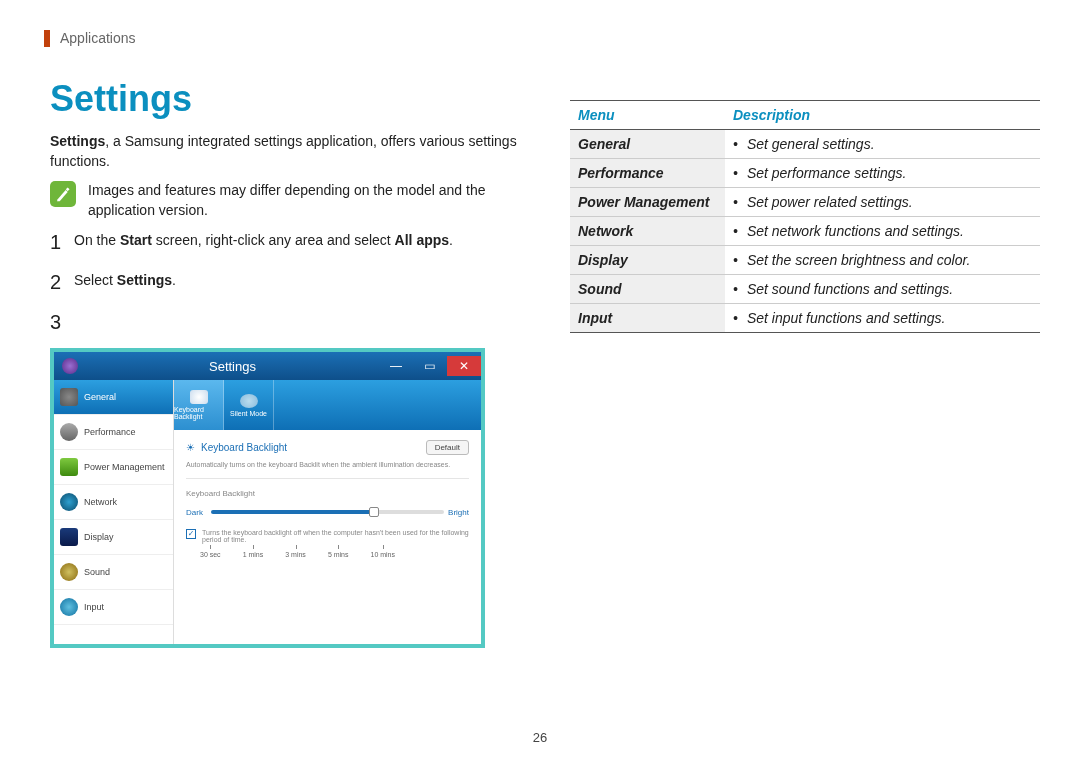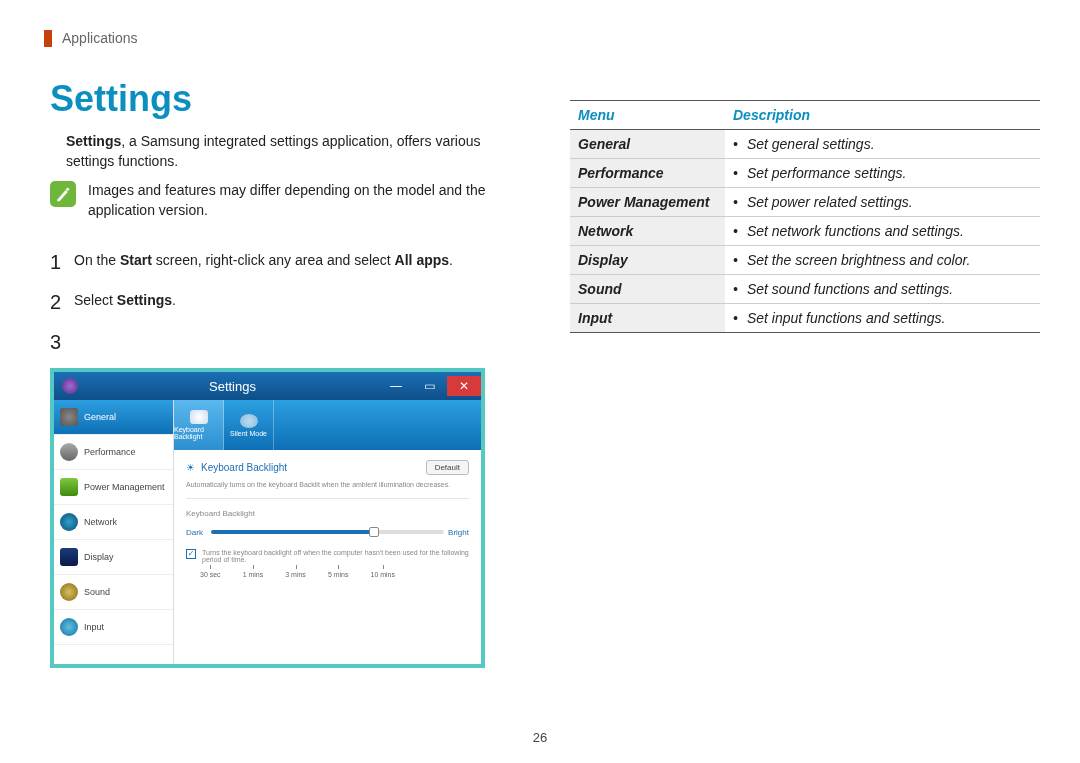--- a/index.html
+++ b/index.html
@@ -13,42 +13,42 @@
     height: 763px;
     position: relative;
   }
   .breadcrumb {
     position: absolute;
     top: 30px;
     left: 44px;
     font-size: 14px;
     color: #666;
     padding-left: 10px;
-    border-left: 8px solid #c2410c;
+    border-left: 6px solid #c2410c;
     line-height: 1.2;
   }
   .columns {
     display: flex;
     position: absolute;
     top: 78px;
     left: 50px;
     width: 990px;
   }
   .col { width: 495px; }
   .col.left { padding-right: 25px; }
   .col.right { padding-left: 25px; }
   h1.page-title {
     font-size: 36px;
     font-weight: 700;
     color: #0b8fbf;
     margin: 0 0 12px 0;
   }
-  .intro { margin: 0 0 10px 16px; line-height: 1.4; }
+  .intro { margin: 0 0 10px 0; line-height: 1.4; }
   .intro b { font-weight: 700; }
-  .note-row { display: flex; align-items: flex-start; margin-bottom: 28px; }
+  .note-row { display: flex; align-items: flex-start; margin-bottom: 8px; }
   .note-icon {
     width: 26px; height: 26px; flex: 0 0 26px;
     border-radius: 5px;
     background: #6fb63a;
     display: flex; align-items: center; justify-content: center;
     margin-right: 12px;
   }
   .note-icon svg { width: 16px; height: 16px; }
   .note-text { flex: 1; line-height: 1.4; }
   .steps { margin-top: 8px; }

